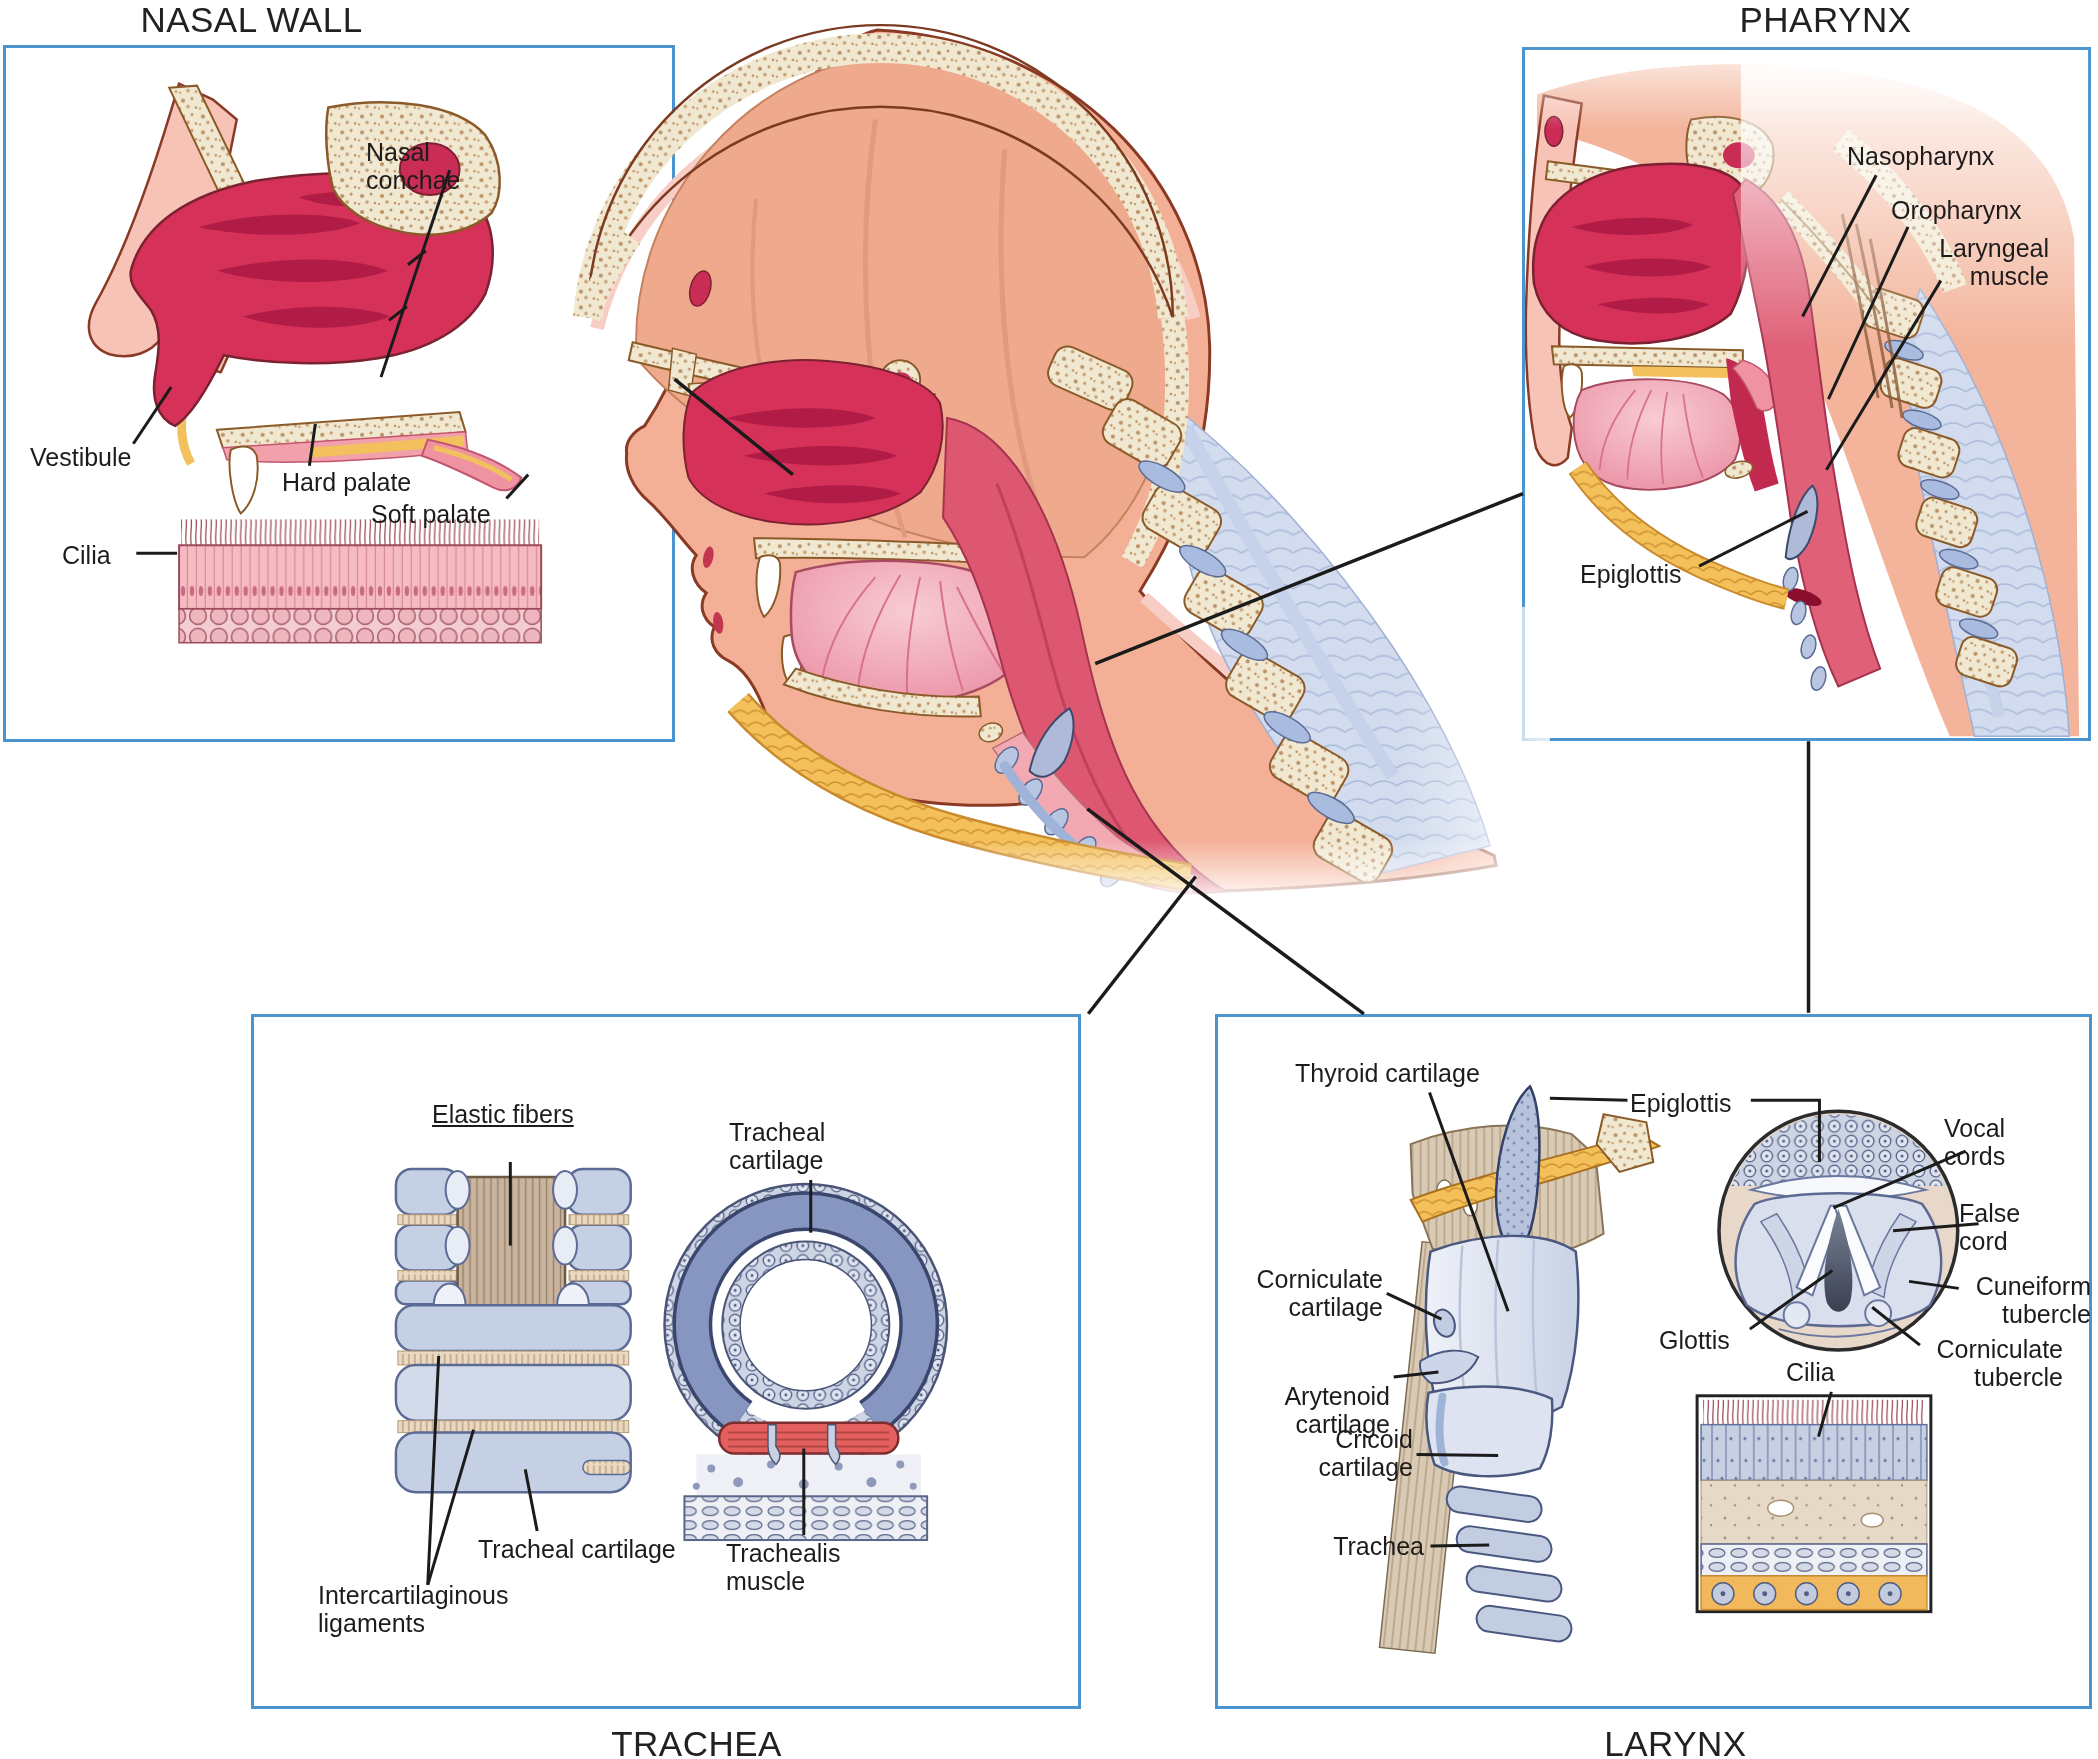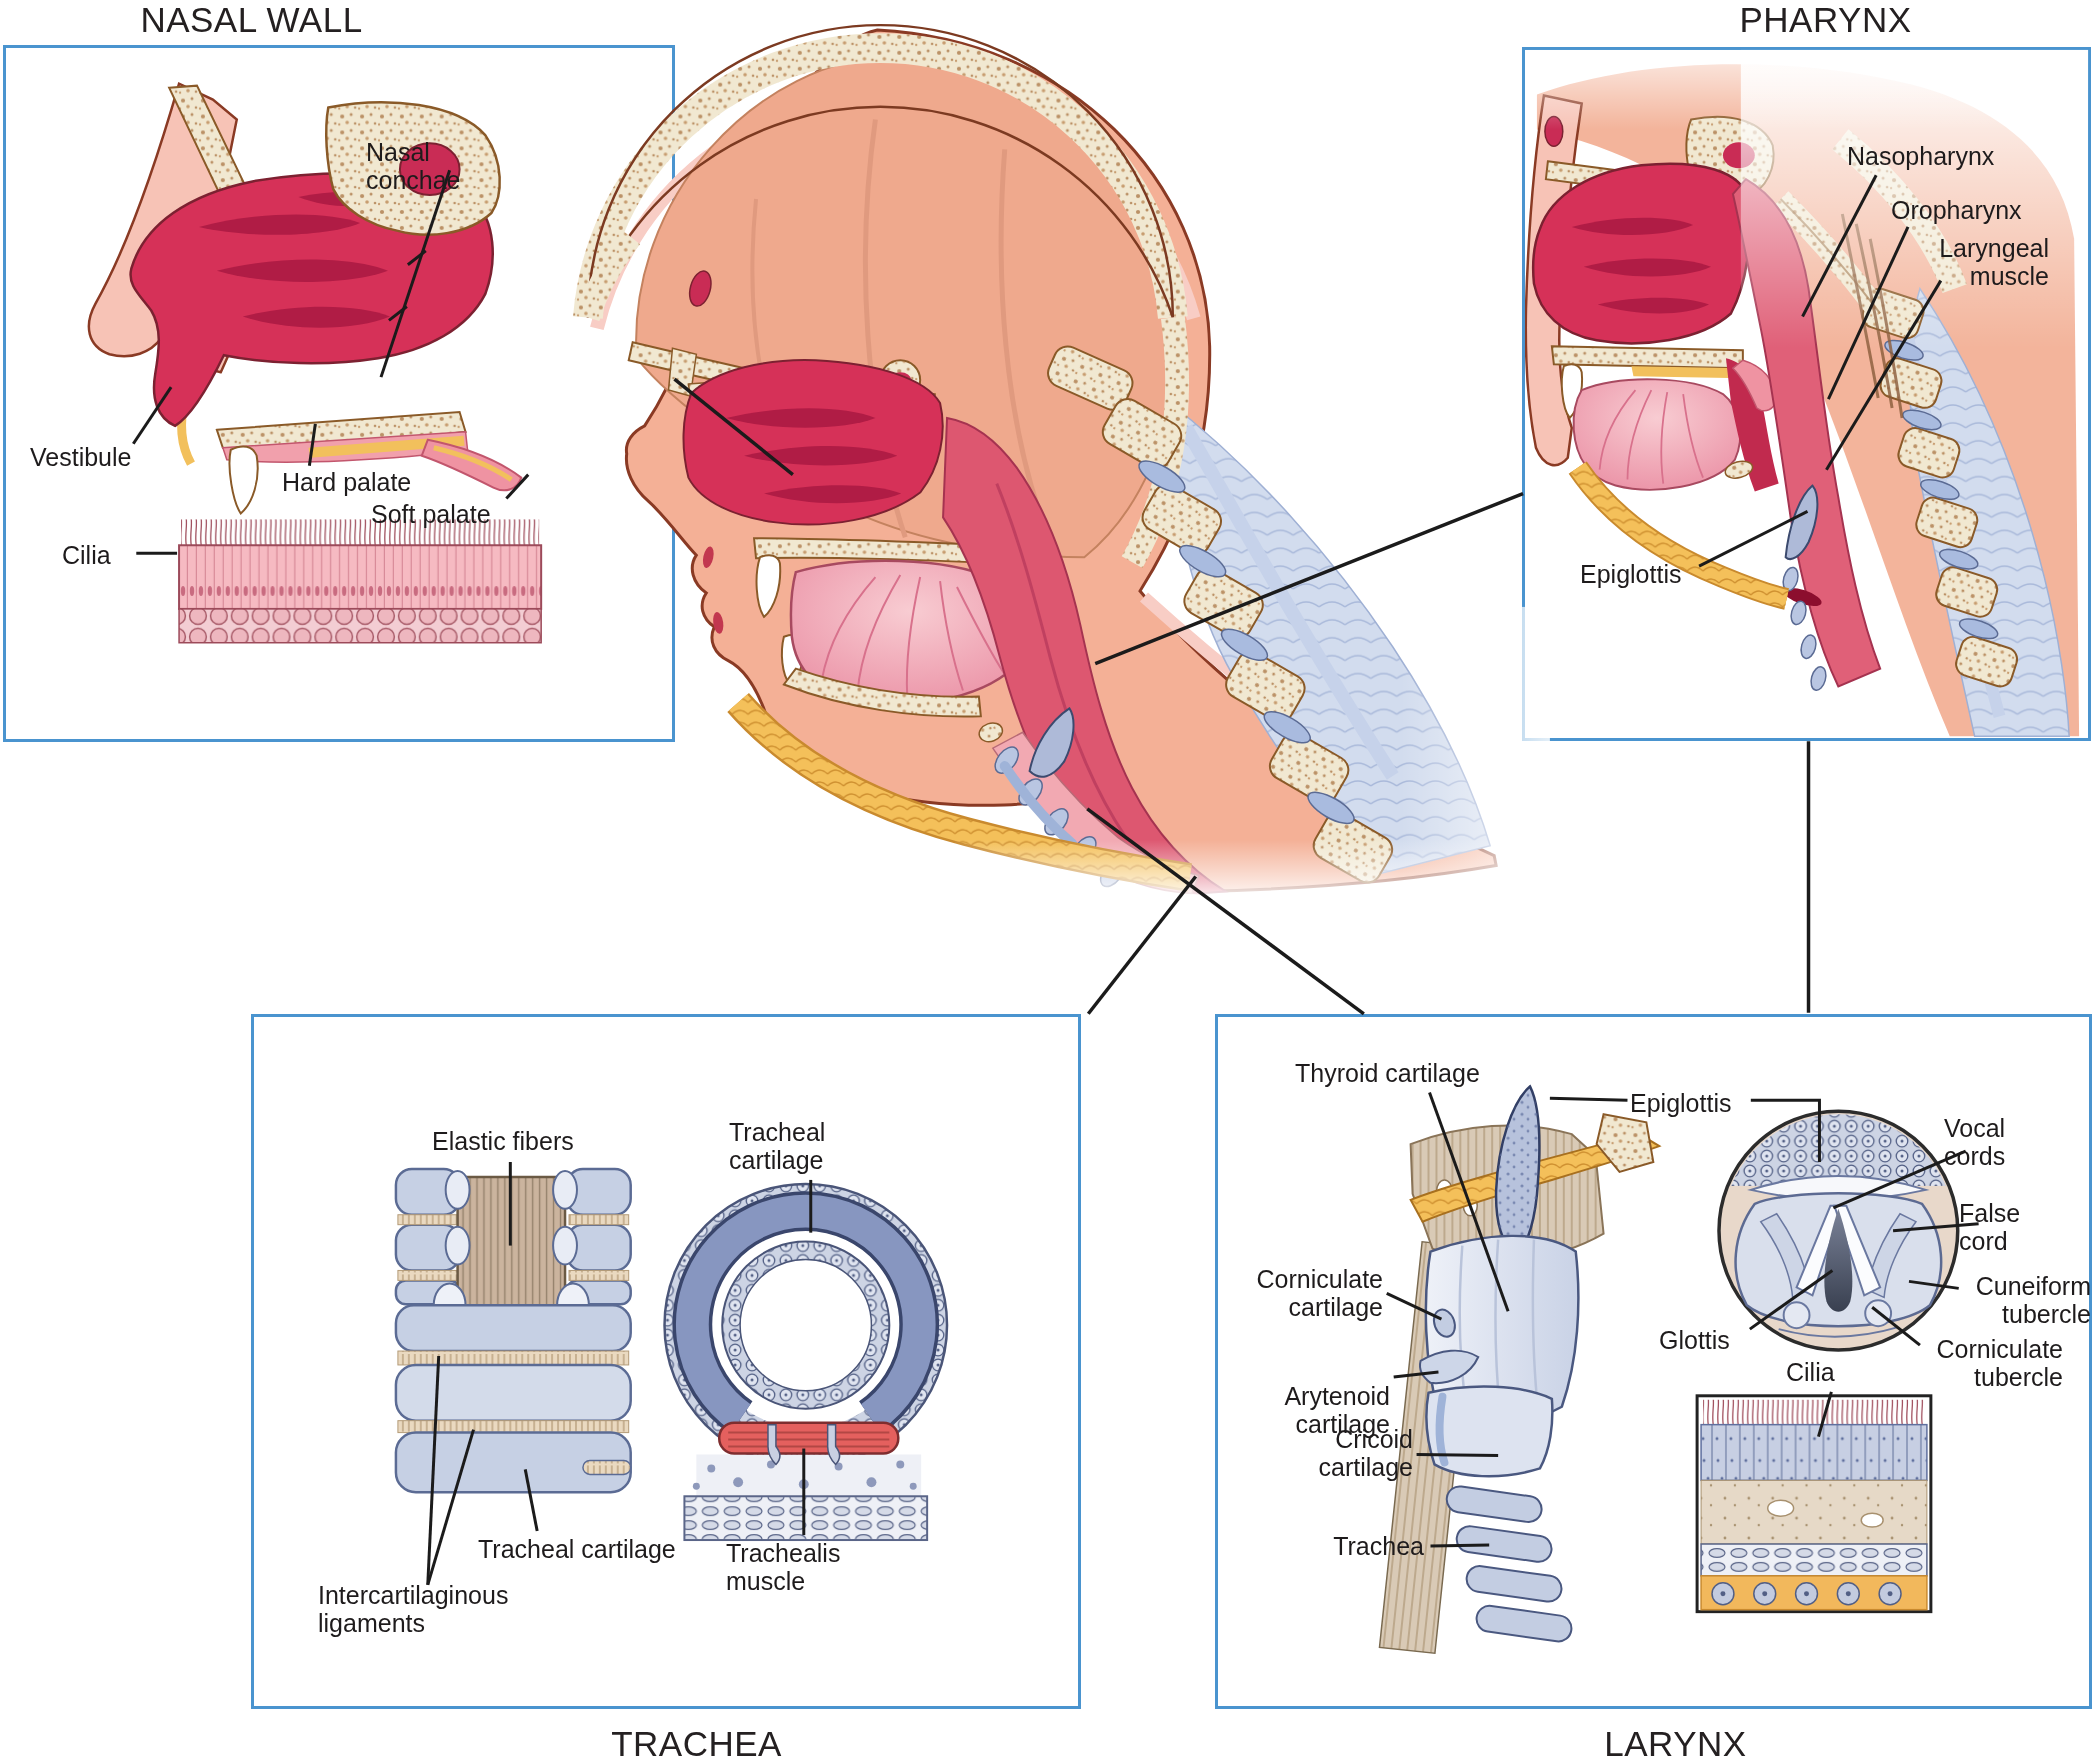--- a/index.html
+++ b/index.html
@@ -573,21 +573,21 @@
   <div class="lbl c" style="left:282px;top:468px;width:159px;">Hard palate</div>
   <div class="lbl c" style="left:371px;top:500px;width:139px;">Soft palate</div>
   <div class="lbl c" style="left:62px;top:541px;width:86px;">Cilia</div>
 
   <div class="lbl c" style="left:1847px;top:142px;width:169px;">Nasopharynx</div>
   <div class="lbl c" style="left:1891px;top:196px;width:169px;">Oropharynx</div>
   <div class="lbl r" style="left:1910px;top:234px;width:139px;">Laryngeal
 muscle</div>
   <div class="lbl c" style="left:1580px;top:560px;width:119px;">Epiglottis</div>
 
-  <div class="lbl c" style="left:432px;top:1127px;width:159px;">Elastic fibers</div>
+  <div class="lbl c" style="left:432px;top:1100px;width:159px;text-decoration:underline;">Elastic fibers</div>
   <div class="lbl c" style="left:729px;top:1118px;width:163px;">Tracheal
 cartilage</div>
   <div class="lbl c" style="left:478px;top:1535px;width:221px;">Tracheal cartilage</div>
   <div class="lbl c" style="left:318px;top:1581px;width:211px;">Intercartilaginous
 ligaments</div>
   <div class="lbl c" style="left:726px;top:1539px;width:163px;">Trachealis
 muscle</div>
 
   <div class="lbl c" style="left:1295px;top:1059px;width:207px;">Thyroid cartilage</div>
   <div class="lbl c" style="left:1630px;top:1089px;width:119px;">Epiglottis</div>

